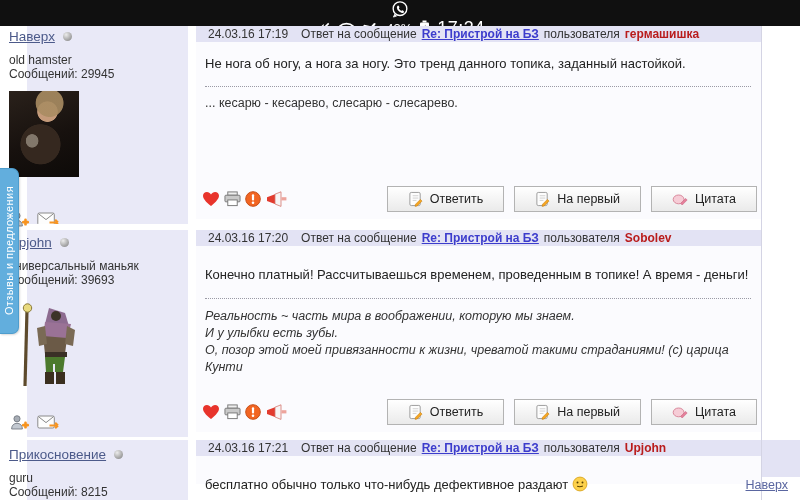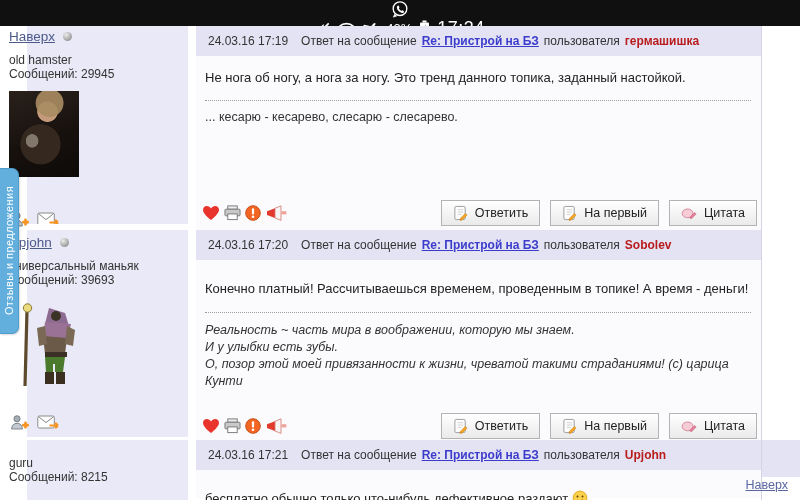--- a/index.html
+++ b/index.html
@@ -44,36 +44,36 @@
       radial-gradient(circle at 58% 14%, rgba(169,140,98,0.9) 0 16%, transparent 17%),
       radial-gradient(circle at 55% 24%, #c49a7a 0 13%, transparent 14%),
       radial-gradient(ellipse at 33% 58%, rgba(222,215,198,0.45) 0 9%, transparent 10%),
       radial-gradient(circle at 45% 62%, #35281f 0 30%, transparent 31%),
       linear-gradient(160deg,#2a211b 0%,#17110e 55%,#0d0a08 100%);}
   .icon-row{display:flex;gap:7px;align-items:center;}
   .mini-btn{cursor:pointer;display:inline-flex;}
 
   
   .post{position:absolute;left:0;width:565px;}
-  .phead{height:30px;background:#e3e3f4;display:flex;align-items:center;
+  .phead{height:16px;background:#e3e3f4;display:flex;align-items:center;
          padding-left:12px;font-size:12px;color:#333;gap:5px;white-space:nowrap;}
   .phead .date{margin-right:8px;}
   .topic-link{color:#3c3ccc;font-weight:bold;text-decoration:underline;cursor:pointer;}
   .reply-to{font-weight:bold;color:#b91c1c;}
   .pbody{position:relative;background:#fbfbfe;box-sizing:border-box;}
   .ptext{font-size:13px;color:#222;padding:0 10px 0 9px;line-height:17px;}
   .divider{border-top:1px dotted #9a9aa5;height:0;margin:0 10px 0 9px;}
   .sig{font-size:12.5px;color:#333;padding:0 10px 0 9px;line-height:17px;}
   .sig.italic{font-style:italic;}
   .pfoot{position:absolute;left:5px;right:4px;bottom:7px;height:26px;
          display:flex;align-items:center;justify-content:space-between;}
   .action-icons{display:flex;align-items:center;gap:2px;}
   .action-icons .mini-btn{padding:0 1px;}
   .btns{display:flex;gap:10px;}
-  .btn{display:flex;align-items:center;gap:7px;height:26px;padding:0 11px;box-sizing:border-box;
+  .btn{display:flex;align-items:center;gap:7px;height:26px;padding:0 20px;box-sizing:border-box;
        background:linear-gradient(#ffffff,#eaeaea);border:1px solid #b3b3b3;border-radius:0;
        font-size:12.5px;color:#222;cursor:pointer;}
   .inline-emoji{display:inline-block;vertical-align:-3px;margin-left:4px;}
 
   
   .margin-patch{position:absolute;left:762px;top:440px;width:38px;height:37px;background:#e3e3f4;}
   .back-top{position:absolute;right:12px;top:478px;font-size:12.5px;color:#5a66a0;
             text-decoration:underline;cursor:pointer;}
 </style>
 </head>
@@ -189,20 +189,24 @@
         <svg width="23" height="16" viewBox="0 0 23 16">
           <rect x="0.8" y="1" width="16.5" height="12" rx="1.5" fill="#fdfdfd" stroke="#8a8a8a"></rect>
           <path d="M1.4 1.6 L9 7.6 L16.6 1.6" fill="none" stroke="#8a8a8a"></path>
           <path d="M12.5 10.5 L21 10.5 M21 10.5 L18.2 7.8 M21 10.5 L18.2 13.2" stroke="#f79420" stroke-width="2.1" fill="none"></path>
         </svg>
       </span>
     </div>
   </div>
 
   <div class="ublock" style="top:447px;">
+    <div class="uname-row">
+      <a class="uname">Прикосновение</a>
+      <span class="sphere"></span>
+    </div>
     <div class="utitle">guru</div>
     <div class="ucount">Сообщений: 8215</div>
   </div>
 
   <div class="row-gap" style="top:224px;height:6px;"></div>
   <div class="row-gap" style="top:437px;height:3px;"></div>
 
   <div class="main">
 
     <div class="post" style="top:0;height:198px;">

